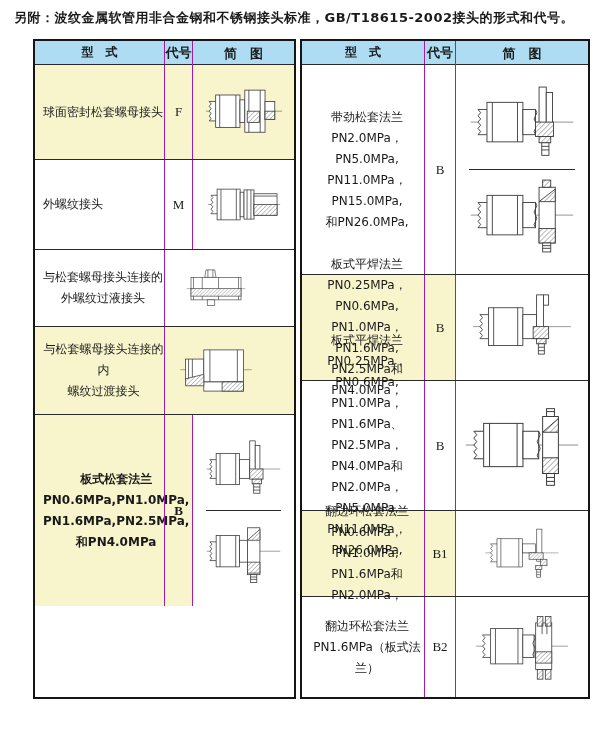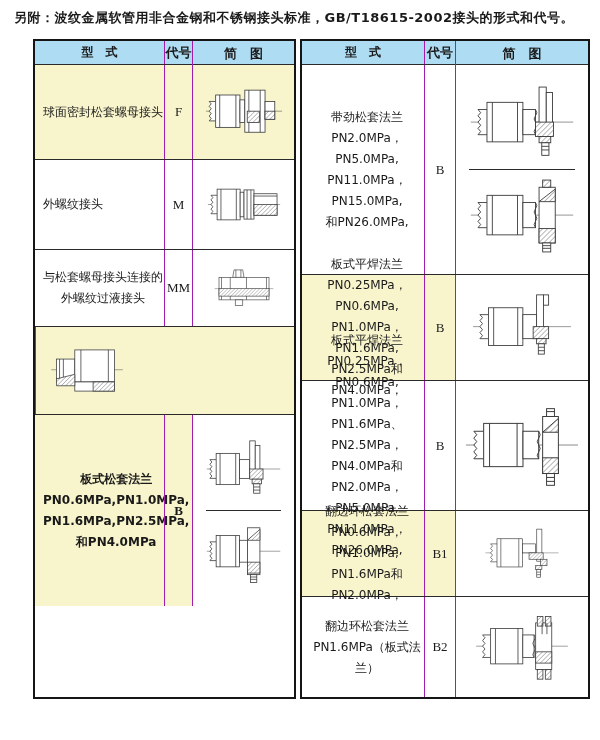--- a/index.html
+++ b/index.html
@@ -93,39 +93,40 @@
           <rect x="61" y="27" width="30" height="28" fill="#fff"></rect>
           <line x1="61" y1="30" x2="91" y2="30"></line>
           <rect x="61" y="41" width="30" height="14" fill="url(#h45)"></rect>
         </svg>
       </div>
     </div>
 
     <div class="row lr3">
       <div class="cell c-type">与松套螺母接头连接的
 外螺纹过液接头</div>
-      <div class="cell c-code">MM</div>
       <div class="cell c-diag">
         <svg class="diag" width="96" height="80" viewBox="0 0 96 80">
           <line x1="1" y1="41" x2="95" y2="41" stroke-width="0.6"></line>
           <rect x="8" y="23" width="80" height="36" fill="#fff"></rect>
           <line x1="12" y1="23" x2="12" y2="59"></line>
             <line x1="26" y1="23" x2="26" y2="59"></line>
           <line x1="52" y1="23" x2="52" y2="59"></line>
             <line x1="84" y1="23" x2="84" y2="59"></line>
           <polygon points="30,23 32,11 46,11 48,23" fill="#fff"></polygon>
           <line x1="35" y1="11" x2="35" y2="23"></line>
             <line x1="43" y1="11" x2="43" y2="23"></line>
           <rect x="8" y="41" width="80" height="12" fill="url(#h45)"></rect>
           <rect x="34" y="59" width="12" height="9" fill="#fff"></rect>
         </svg>
       </div>
     </div>
 
     <div class="row lr4 hl">
+      <div class="cell c-type">与松套螺母接头连接的内
+螺纹过渡接头</div>
       <div class="cell c-diag">
         <svg class="diag" width="96" height="80" viewBox="0 0 96 80">
           <line x1="1" y1="39" x2="95" y2="39" stroke-width="0.6"></line>
           <rect x="8" y="25" width="24" height="26" fill="#fff"></rect>
           <line x1="12" y1="25" x2="12" y2="51"></line>
             <line x1="17" y1="25" x2="17" y2="51"></line>
           <rect x="32" y="13" width="52" height="42" fill="#fff"></rect>
           <line x1="40" y1="13" x2="40" y2="55"></line>
             <line x1="76" y1="13" x2="76" y2="55"></line>
           <rect x="32" y="55" width="52" height="12" fill="#fff"></rect>

